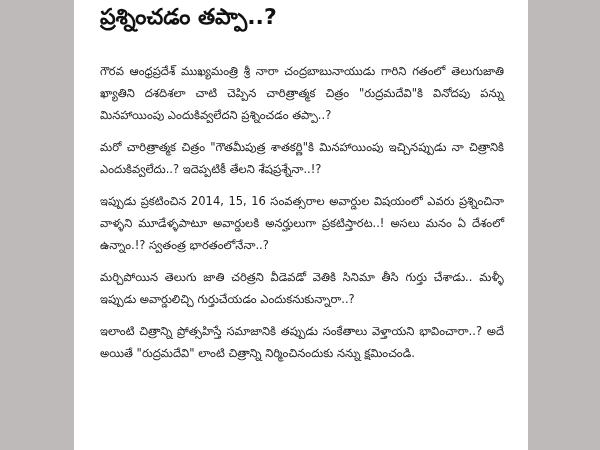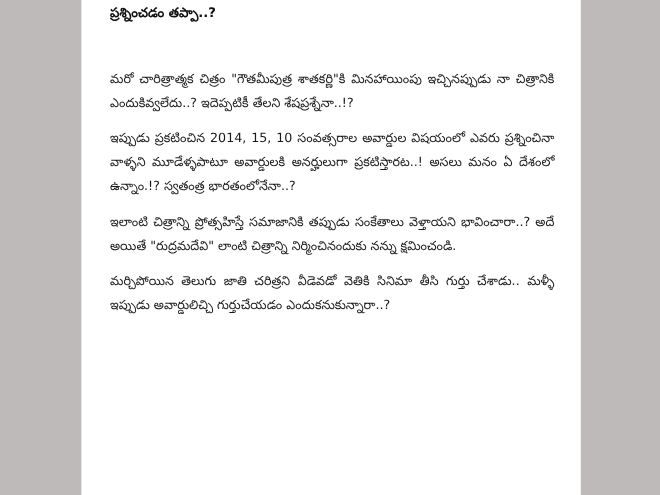--- a/index.html
+++ b/index.html
@@ -7,36 +7,37 @@
     width: 600px; height: 450px; overflow: hidden;
     background: #bdbab9;
     font-family: "DejaVu Sans", sans-serif;
   }
   .page {
     position: absolute; left: 74px; top: 0; width: 454px; height: 450px;
     background: #ffffff;
   }
   .title {
     position: absolute; left: 26px; top: 4px;
-    font-size: 12px; font-weight: bold; color: #111;
+    font-size: 22px; font-weight: bold; color: #111;
     white-space: nowrap;
     text-align: right;
   }
   .body {
     position: absolute; left: 26px; top: 60px; width: 404px;
     font-size: 11.5px; line-height: 22px; color: #1a1a1a;
     text-align: justify;
   }
   .para { margin: 0 0 10px 0; }
 </style>
 </head>
 <body>
 
 <div class="page">
   <div class="title">ప్రశ్నించడం తప్పా..?</div>
   <div class="body">
+    <p class="para">గౌరవ ఆంధ్రప్రదేశ్ ముఖ్యమంత్రి శ్రీ నారా చంద్రబాబునాయుడు గారిని గతంలో తెలుగుజాతి ఖ్యాతిని దశదిశలా చాటి చెప్పిన చారిత్రాత్మక చిత్రం "రుద్రమదేవి"కి వినోదపు పన్ను మినహాయింపు ఎందుకివ్వలేదని ప్రశ్నించడం తప్పా..?</p>
     <p class="para">మరో చారిత్రాత్మక చిత్రం "గౌతమీపుత్ర శాతకర్ణి"కి మినహాయింపు ఇచ్చినప్పుడు నా చిత్రానికి ఎందుకివ్వలేదు..? ఇదెప్పటికీ తేలని శేషప్రశ్నేనా..!?</p>
-    <p class="para">ఇప్పుడు ప్రకటించిన 2014, 15, 10 సంవత్సరాల అవార్డుల విషయంలో ఎవరు ప్రశ్నించినా వాళ్ళని మూడేళ్ళపాటూ అవార్డులకి అనర్హులుగా ప్రకటిస్తారట..! అసలు మనం ఏ దేశంలో ఉన్నాం.!? స్వతంత్ర భారతంలోనేనా..?</p>
+    <p class="para">ఇప్పుడు ప్రకటించిన 2014, 15, 16 సంవత్సరాల అవార్డుల విషయంలో ఎవరు ప్రశ్నించినా వాళ్ళని మూడేళ్ళపాటూ అవార్డులకి అనర్హులుగా ప్రకటిస్తారట..! అసలు మనం ఏ దేశంలో ఉన్నాం.!? స్వతంత్ర భారతంలోనేనా..?</p>
+    <p class="para">మర్చిపోయిన తెలుగు జాతి చరిత్రని వీడెవడో వెతికి సినిమా తీసి గుర్తు చేశాడు.. మళ్ళీ ఇప్పుడు అవార్డులిచ్చి గుర్తుచేయడం ఎందుకనుకున్నారా..?</p>
     <p class="para">ఇలాంటి చిత్రాన్ని ప్రోత్సహిస్తే సమాజానికి తప్పుడు సంకేతాలు వెళ్తాయని భావించారా..? అదే అయితే "రుద్రమదేవి" లాంటి చిత్రాన్ని నిర్మించినందుకు నన్ను క్షమించండి.</p>
-    <p class="para">మర్చిపోయిన తెలుగు జాతి చరిత్రని వీడెవడో వెతికి సినిమా తీసి గుర్తు చేశాడు.. మళ్ళీ ఇప్పుడు అవార్డులిచ్చి గుర్తుచేయడం ఎందుకనుకున్నారా..?</p>
 
   </div>
 </div>
 
 </body></html>

